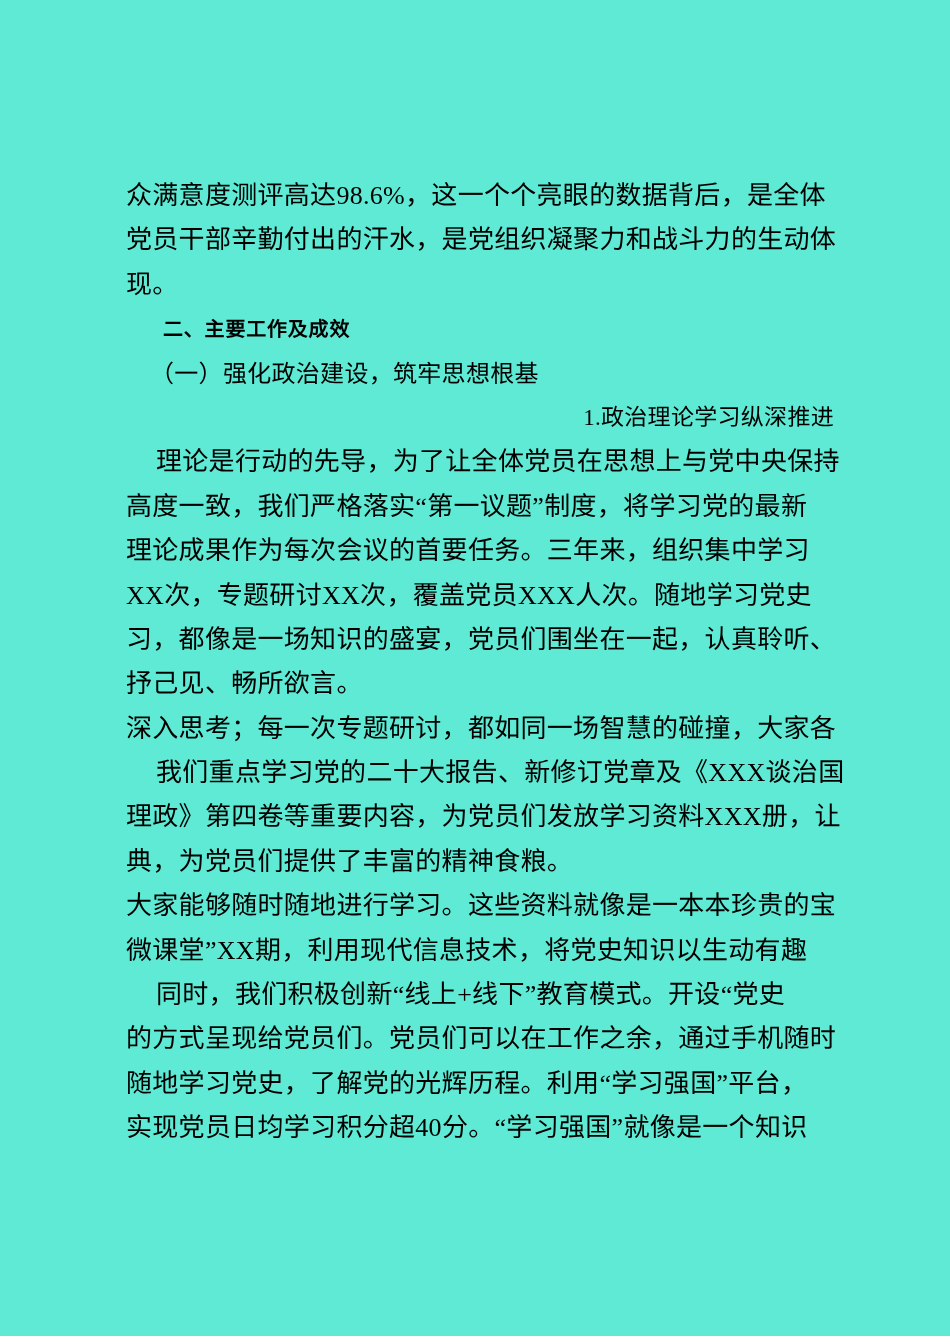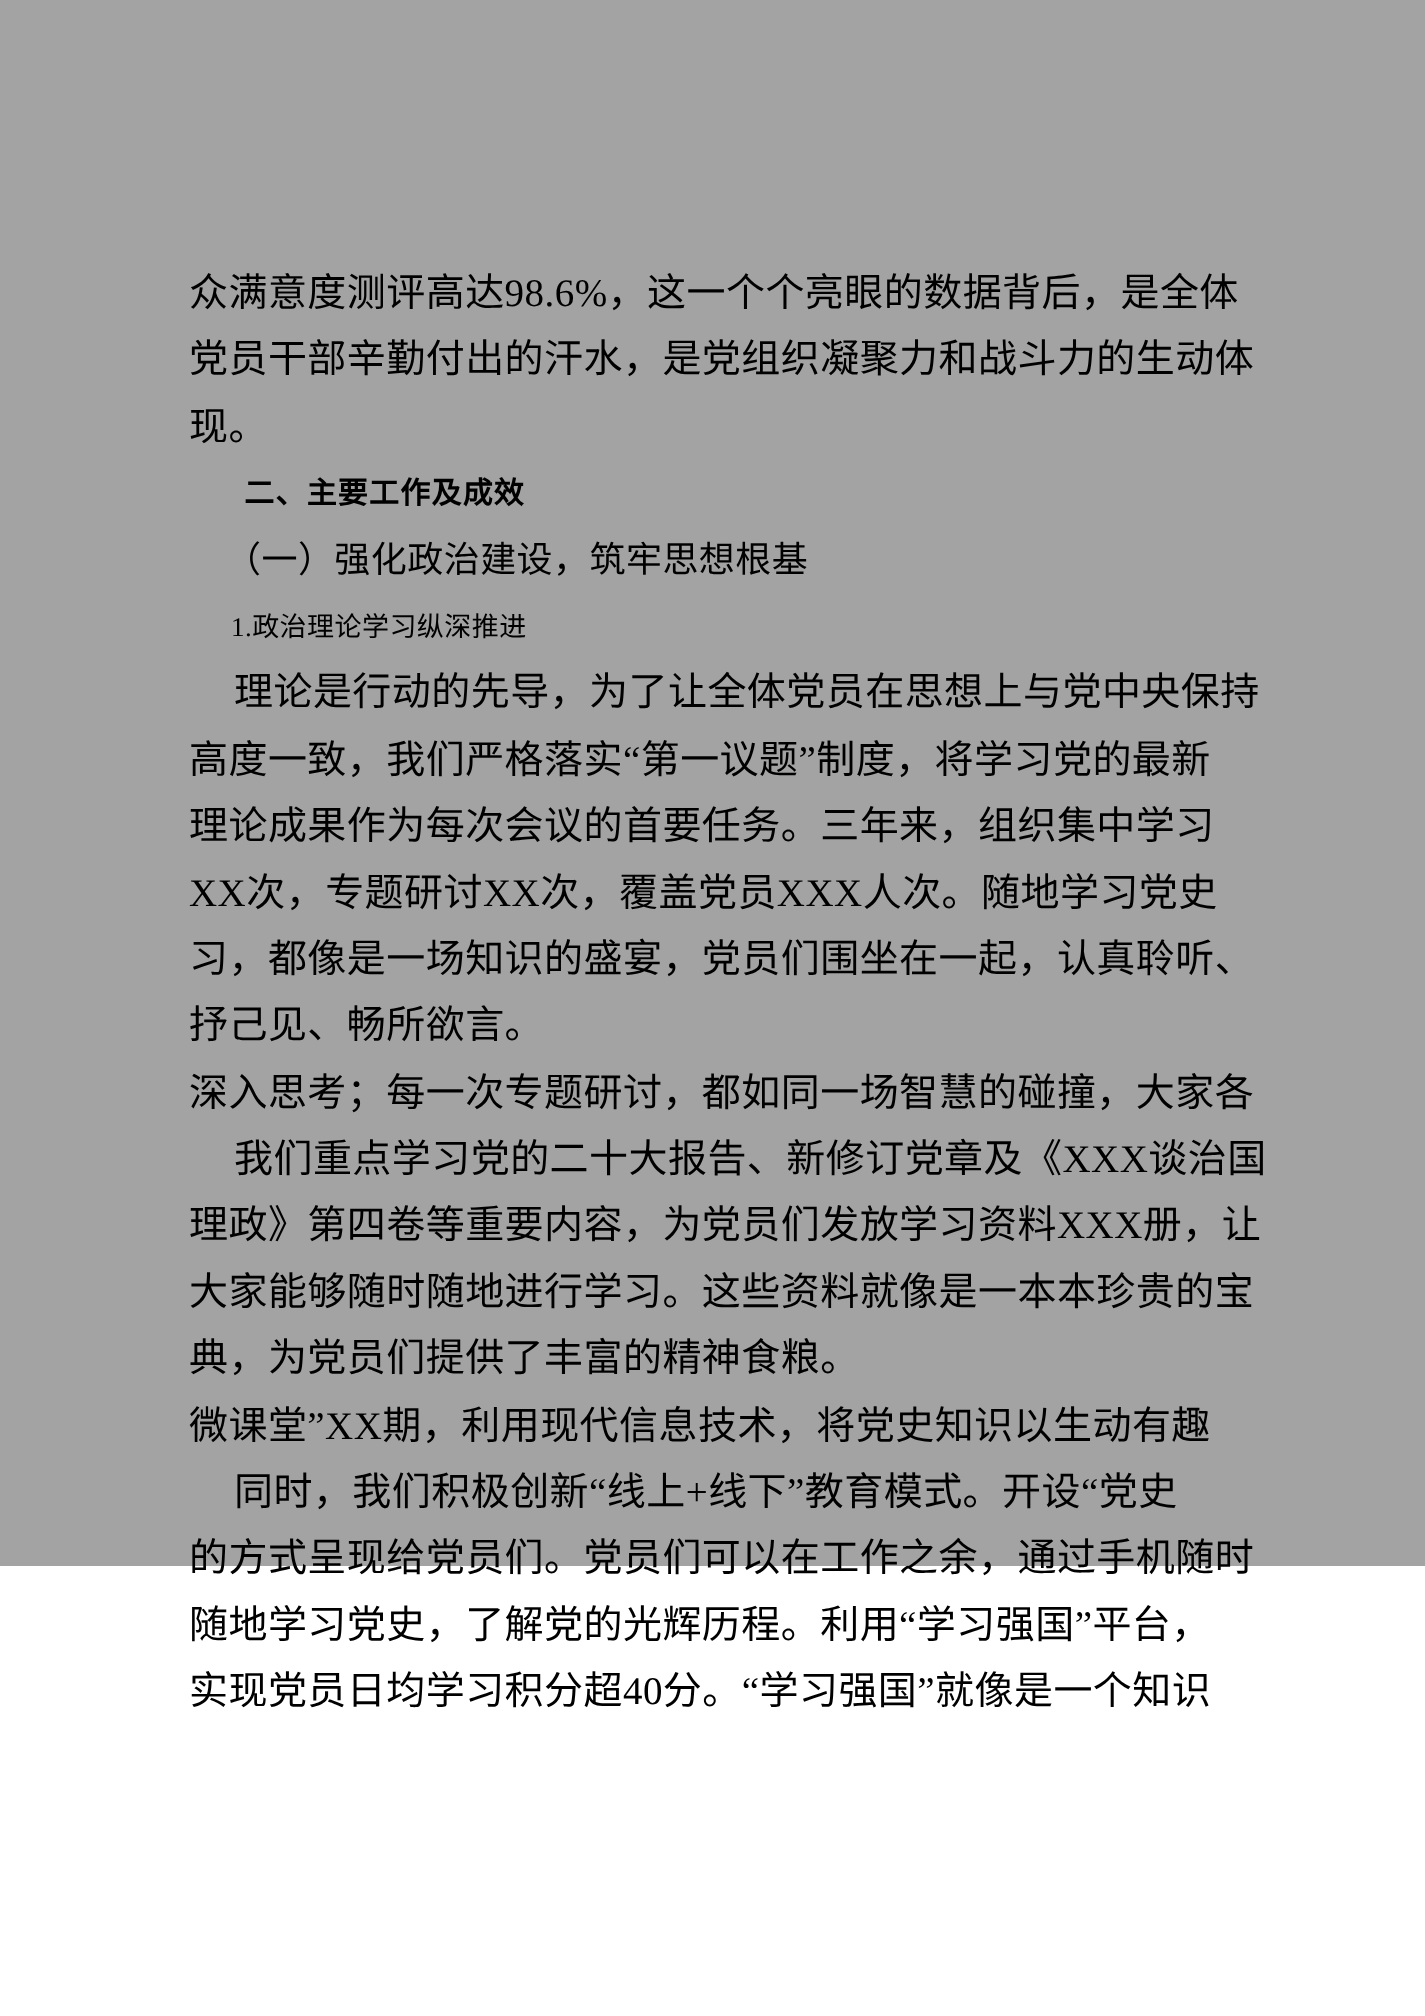--- a/index.html
+++ b/index.html
@@ -10,22 +10,22 @@
     width: 950px;
     height: 1344px;
     background: #ffffff;
     position: relative;
     overflow: hidden;
   }
   .page {
     position: absolute;
     left: 0; top: 0;
     width: 950px;
-    height: 1044px;
-    background: #a3a3a3;
+    height: 1336px;
+    background: #5eead4;
   }
   .doc {
     position: absolute;
     left: 126px;
     top: 174px;
     width: 708px;
     color: #000000;
     font-family: "Liberation Serif", "DejaVu Serif", serif;
   }
   .block { margin: 0; padding: 0; }
@@ -47,21 +47,22 @@
     font-size: 20px;
     letter-spacing: 0.8px;
   }
   
   .heading2 .line {
     padding-left: 24px;
     font-size: 24px;
   }
   .heading3 .line {
     padding-left: 28px;
-    font-size: 18px;
+    font-size: 23px;
+    text-align: right;
   }
 </style>
 </head>
 <body>
 
 <div class="page">
   <main class="doc" style="color: rgb(0, 0, 0);">
       <div class="block body">
         <div class="line fill">众满意度测评高达98.6%，这一个个亮眼的数据背后，是全体</div>
         <div class="line fill">党员干部辛勤付出的汗水，是党组织凝聚力和战斗力的生动体</div>
@@ -81,22 +82,22 @@
         <div class="line fill">高度一致，我们严格落实“第一议题”制度，将学习党的最新</div>
         <div class="line fill">理论成果作为每次会议的首要任务。三年来，组织集中学习</div>
         <div class="line fill">XX次，专题研讨XX次，覆盖党员XXX人次。随地学习党史</div>
         <div class="line fill">习，都像是一场知识的盛宴，党员们围坐在一起，认真聆听、</div>
         <div class="line">抒己见、畅所欲言。</div>
         <div class="line fill">深入思考；每一次专题研讨，都如同一场智慧的碰撞，大家各</div>
       </div>
       <div class="block body">
         <div class="line indent fill">我们重点学习党的二十大报告、新修订党章及《XXX谈治国</div>
         <div class="line fill">理政》第四卷等重要内容，为党员们发放学习资料XXX册，让</div>
+        <div class="line">典，为党员们提供了丰富的精神食粮。</div>
         <div class="line fill">大家能够随时随地进行学习。这些资料就像是一本本珍贵的宝</div>
-        <div class="line">典，为党员们提供了丰富的精神食粮。</div>
       </div>
       <div class="block body">
         <div class="line fill">微课堂”XX期，利用现代信息技术，将党史知识以生动有趣</div>
         <div class="line indent fill">同时，我们积极创新“线上+线下”教育模式。开设“党史</div>
         <div class="line fill">的方式呈现给党员们。党员们可以在工作之余，通过手机随时</div>
         <div class="line fill">随地学习党史，了解党的光辉历程。利用“学习强国”平台，</div>
         <div class="line fill">实现党员日均学习积分超40分。“学习强国”就像是一个知识</div>
       </div>
     </main>
 </div>

